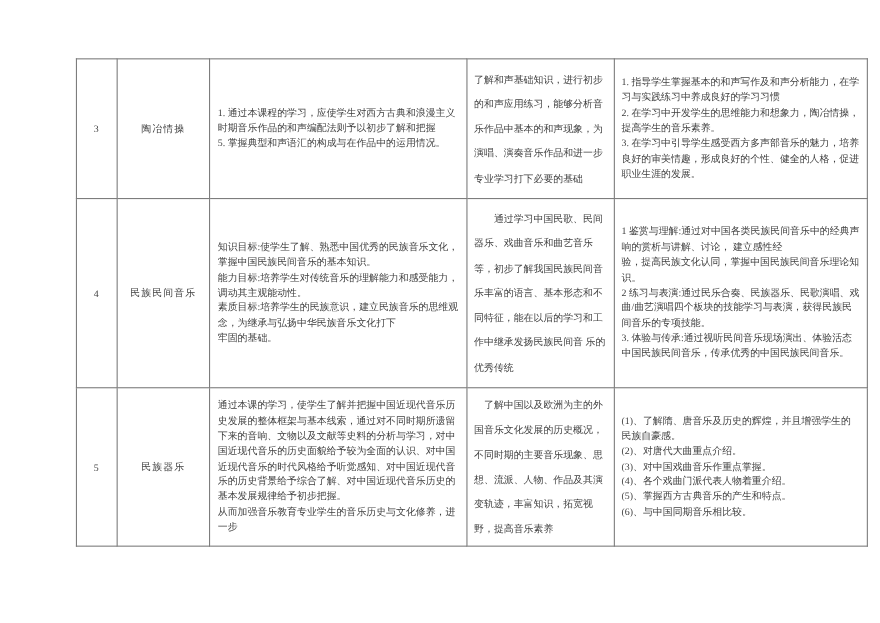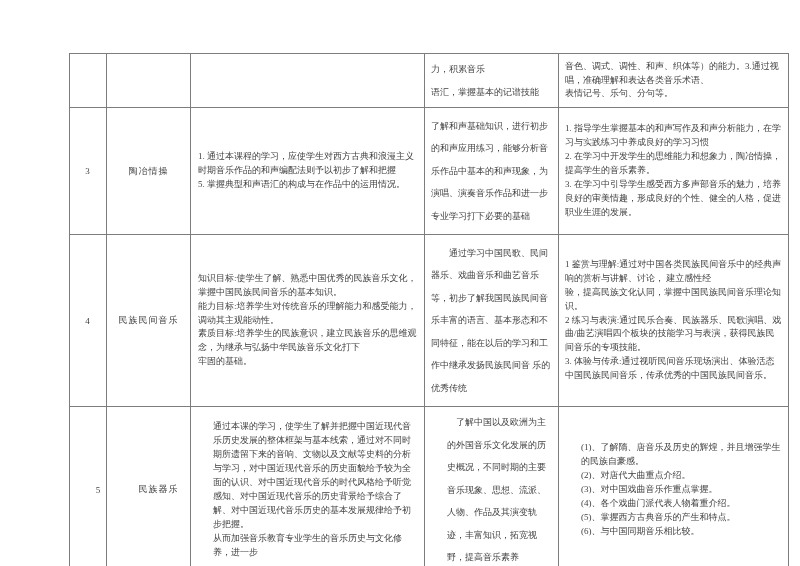--- a/index.html
+++ b/index.html
@@ -30,21 +30,21 @@
     overflow: hidden;
     font-size: 9px;
     color: #3f3f3f;
     white-space: pre-wrap;
     word-break: break-all;
   }
   
   tr.row-cont  td { height: 40px; }
   tr.row-3     td { height: 118px; }
   tr.row-4     td { height: 163px; }
-  tr.row-5     td { height: 110px; padding-left: 22px; }
+  tr.row-5     td { height: 110px; }
 
   td.cell-num {
     text-align: center;
     font-size: 11px;
     letter-spacing: 1px;
   }
   td.cell-name {
     text-align: center;
     font-size: 12.5px;
     letter-spacing: 1px;
@@ -82,29 +82,20 @@
 
   <table class="course-table">
     <colgroup>
       <col style="width:37px">
       <col style="width:84px">
       <col style="width:234px">
       <col style="width:134px">
       <col style="width:230px">
     </colgroup>
     <tbody>
-      <tr class="row-cont">
-        <td class="cell-num"></td>
-        <td class="cell-name"></td>
-        <td class="cell-obj"></td>
-        <td class="cell-core">力，积累音乐
-语汇，掌握基本的记谱技能</td>
-        <td class="cell-req">音色、调式、调性、和声、织体等）的能力。3.通过视唱，准确理解和表达各类音乐术语、
-表情记号、乐句、分句等。</td>
-      </tr>
 
       <tr class="row-3">
         <td class="cell-num">3</td>
         <td class="cell-name">陶冶情操</td>
         <td class="cell-obj">1. 通过本课程的学习，应使学生对西方古典和浪漫主义时期音乐作品的和声编配法则予以初步了解和把握
 5. 掌握典型和声语汇的构成与在作品中的运用情况。</td>
         <td class="cell-core">了解和声基础知识，进行初步的和声应用练习，能够分析音乐作品中基本的和声现象，为演唱、演奏音乐作品和进一步专业学习打下必要的基础</td>
         <td class="cell-req">1. 指导学生掌握基本的和声写作及和声分析能力，在学习与实践练习中养成良好的学习习惯
 2. 在学习中开发学生的思维能力和想象力，陶冶情操，提高学生的音乐素养。
 3. 在学习中引导学生感受西方多声部音乐的魅力，培养良好的审美情趣，形成良好的个性、健全的人格，促进职业生涯的发展。</td>

